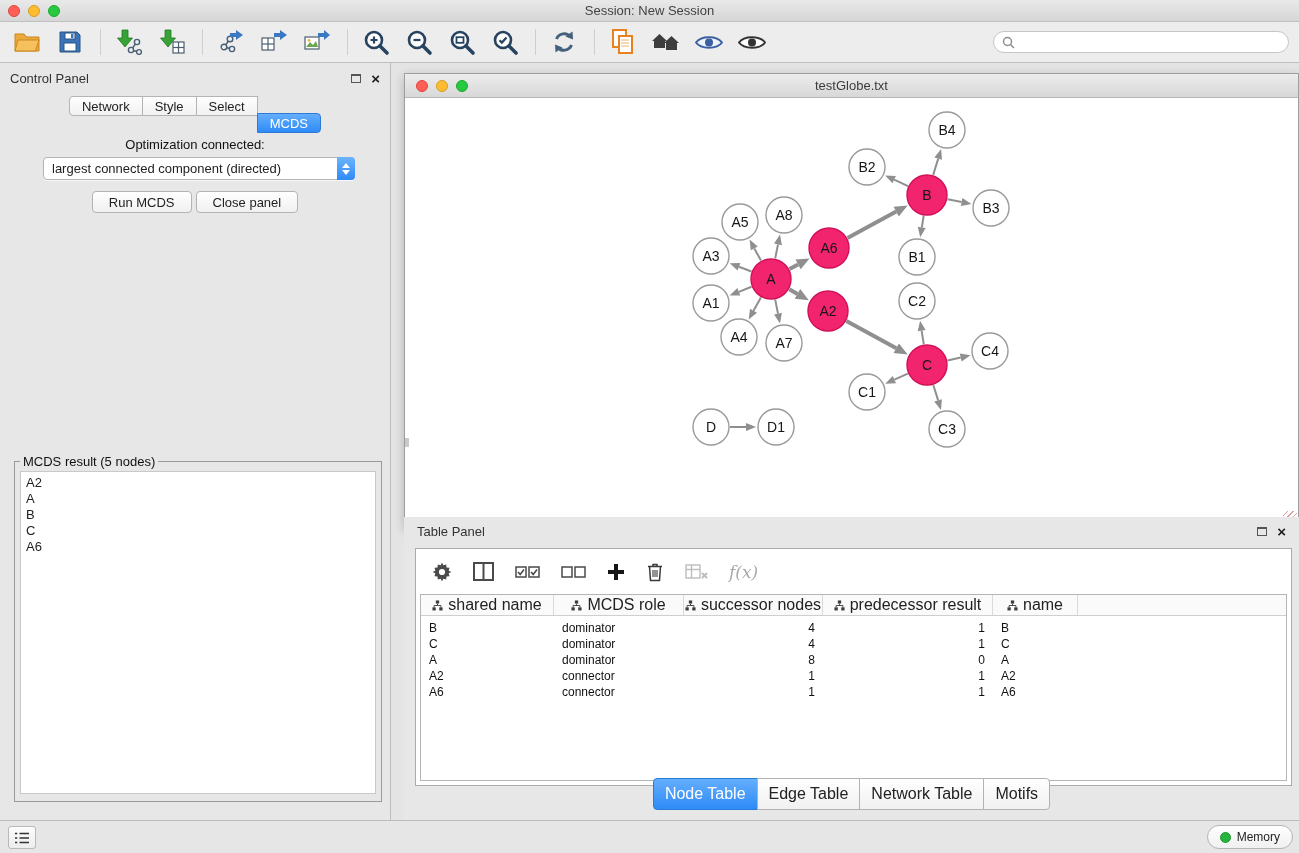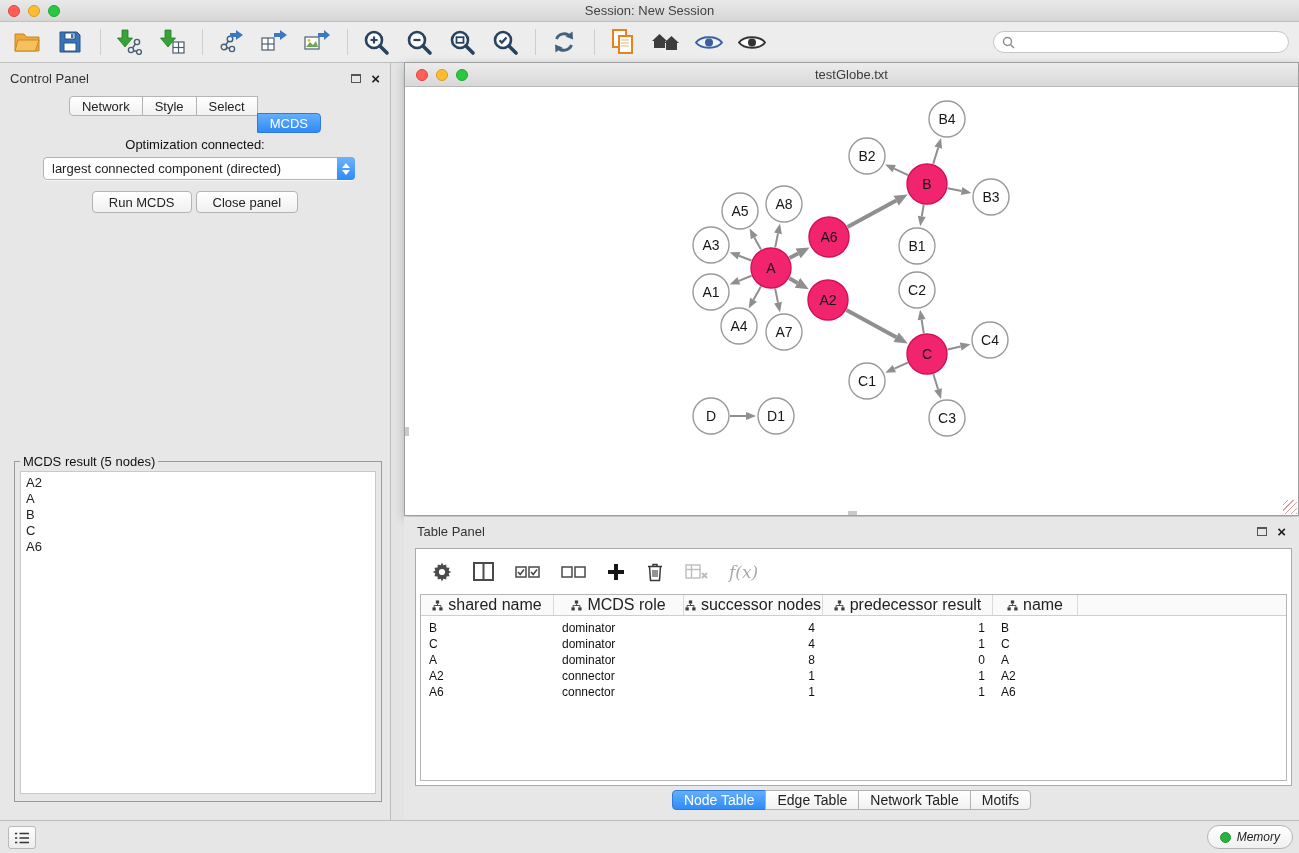--- a/index.html
+++ b/index.html
@@ -44,21 +44,21 @@
   .ddu { width:0; height:0; border-left:4px solid transparent; border-right:4px solid transparent; border-bottom:5px solid #fff; }
   .ddd { width:0; height:0; border-left:4px solid transparent; border-right:4px solid transparent; border-top:5px solid #fff; }
   .cp-buttons { position:absolute; top:128px; width:100%; display:flex; justify-content:center; gap:4px; }
   .mbtn { height:22px; padding:0 16px; font-size:13px; background:linear-gradient(#ffffff,#f0f0f0); border:1px solid #b4b4b4; border-radius:4px; cursor:pointer; color:#222; }
   .result-box { position:absolute; left:14px; right:8px; top:398px; bottom:18px; border:1px solid #9a9a9a; }
   .legend { position:absolute; top:-8px; left:5px; background:#e7e7e7; padding:0 3px; font-size:13px; color:#111; }
   .result-list { position:absolute; left:5px; right:5px; top:9px; bottom:7px; background:#fff; border:1px solid #c9c9c9; padding:3px 5px; font-size:13px; line-height:16px; overflow:auto; }
   .result-item { height:16px; cursor:default; }
 
   
-  .net-window { position:absolute; left:404px; top:62px; width:895px; height:454px; border:1px solid #9e9e9e; background:#fff; box-shadow:0 3px 10px rgba(0,0,0,.22); }
+  .net-window { position:absolute; left:404px; top:73px; width:895px; height:454px; border:1px solid #9e9e9e; background:#fff; box-shadow:0 3px 10px rgba(0,0,0,.22); }
   .net-titlebar { height:24px; background:linear-gradient(#ececec,#d8d8d8); border-bottom:1px solid #b8b8b8; position:relative; }
   .net-titlebar .traffic { top:6px; left:11px; }
   .net-title { text-align:center; line-height:23px; font-size:13px; color:#3c3c3c; }
   .net-canvas { position:absolute; left:0; top:24px; right:0; bottom:0; background:#fff; overflow:hidden; }
   #graph-svg { position:absolute; left:0; top:0; }
   #graph-svg text { font-family:"Liberation Sans",sans-serif; font-size:14px; }
   .scrollmark-left { position:absolute; left:0; top:340px; width:4px; height:9px; background:#c9c9c9; }
   .scrollmark-bottom { position:absolute; left:443px; bottom:0; width:9px; height:4px; background:#c9c9c9; }
   .resize-grip { position:absolute; right:1px; bottom:1px; width:14px; height:14px; background:repeating-linear-gradient(135deg,transparent 0 3px,#d9a0a0 3px 4px); }
 
@@ -71,29 +71,29 @@
   .fx { font-family:"DejaVu Serif",serif; font-style:italic; font-size:17px; color:#a9a9a9; }
   .table-grid { position:absolute; left:4px; right:4px; top:45px; bottom:4px; border:1px solid #b5b5b5; background:#fff; overflow:hidden; }
   .thead { display:flex; height:21px; background:#fafafa; border-bottom:1px solid #cfcfcf; }
   .th { display:flex; align-items:center; justify-content:center; gap:5px; font-size:16px; color:#222; border-right:1px solid #dadada; height:100%; cursor:pointer; }
   .th.filler { flex:1; border-right:none; cursor:default; }
   .hdr-ico { width:11px; height:11px; }
   .tbody { padding-top:4px; }
   .tr { display:flex; height:16px; align-items:center; }
   .td { font-size:12px; padding:0 8px; white-space:nowrap; overflow:hidden; color:#111; }
   .tp-tabs { position:absolute; left:0; width:100%; bottom:10px; display:flex; justify-content:center; }
-  .bt-tab { font-size:14px; height:20px; padding:0 11px; background:linear-gradient(#ffffff,#f1f1f1); border:1px solid #b2b2b2; margin-left:-1px; cursor:pointer; color:#222; }
+  .bt-tab { font-size:16px; height:32px; padding:0 11px; background:linear-gradient(#ffffff,#f1f1f1); border:1px solid #b2b2b2; margin-left:-1px; cursor:pointer; color:#222; }
   .bt-tab:first-child { border-radius:4px 0 0 4px; margin-left:0; }
   .bt-tab:last-child { border-radius:0 4px 4px 0; }
   .bt-tab.active { background:linear-gradient(#64aefd,#2e8bf7); border-color:#2d7bd8; color:#fff; }
 
   
   .statusbar { position:absolute; left:0; bottom:0; width:100%; height:33px; background:#e6e6e6; border-top:1px solid #bdbdbd; }
   .sb-left { position:absolute; left:8px; top:5px; width:28px; height:23px; background:linear-gradient(#fdfdfd,#ededed); border:1px solid #b9b9b9; border-radius:3px; display:flex; align-items:center; justify-content:center; cursor:pointer; }
-  .memory-btn { position:absolute; right:6px; top:4px; height:24px; border-radius:12px; background:linear-gradient(#ffffff,#f0f0f0); border:1px solid #b5b5b5; display:flex; align-items:center; gap:6px; padding:0 12px; font-size:12px; cursor:pointer; color:#222;font-style:italic; }
+  .memory-btn { position:absolute; right:6px; top:4px; height:24px; border-radius:12px; background:linear-gradient(#ffffff,#f0f0f0); border:1px solid #b5b5b5; display:flex; align-items:center; gap:6px; padding:0 12px; font-size:12px; cursor:pointer; color:#222; }
   .mem-dot { width:11px; height:11px; border-radius:50%; background:#27b43c; border:1px solid #1c9a2f; }
 </style>
 </head>
 <body>
 
 <div class="titlebar">
   <div class="traffic">
     <span class="tl red"></span>
     <span class="tl yellow"></span>
     <span class="tl green"></span>

